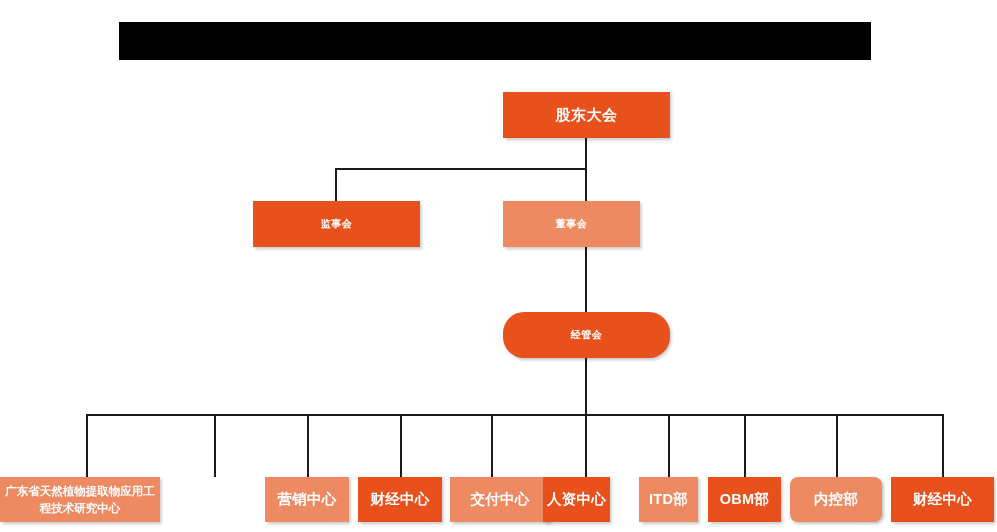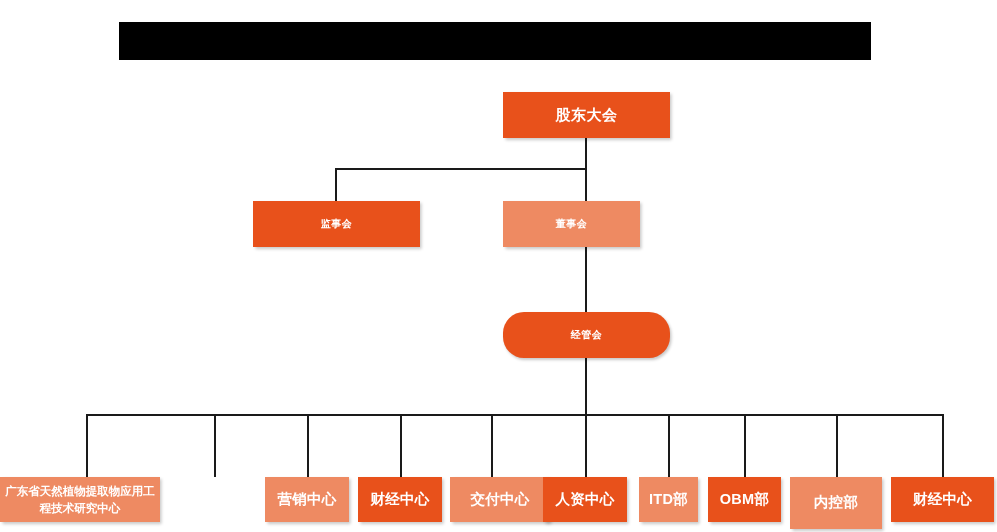--- a/index.html
+++ b/index.html
@@ -122,33 +122,33 @@
   </div>
 
   <div class="node shade-dark tier-bottom" style="left:358px; top:477px; width:84px; height:45px;">
     <span class="node-label">财经中心</span>
   </div>
 
   <div class="node shade-light tier-bottom" style="left:450px; top:477px; width:100px; height:45px;">
     <span class="node-label">交付中心</span>
   </div>
 
-  <div class="node shade-dark tier-bottom" style="left:543px; top:477px; width:84px; height:45px;">
+  <div class="node shade-dark tier-bottom" style="left:543px; top:477px; width:67px; height:45px;">
     <span class="node-label">人资中心</span>
   </div>
 
   <div class="node shade-light tier-bottom" style="left:639px; top:477px; width:59px; height:45px;">
     <span class="node-label">ITD部</span>
   </div>
 
   <div class="node shade-dark tier-bottom" style="left:708px; top:477px; width:73px; height:45px;">
     <span class="node-label">OBM部</span>
   </div>
 
-  <div class="node shade-light tier-bottom" style="left:790px; top:477px; width:92px; height:52px;">
+  <div class="node shade-light tier-bottom" style="left:790px; top:477px; width:92px; height:45px;border-radius:8px;">
     <span class="node-label">内控部</span>
   </div>
 
   <div class="node shade-dark tier-bottom" style="left:891px; top:477px; width:103px; height:45px;">
     <span class="node-label">财经中心</span>
   </div>
 
 </div>
 
 </body></html>

